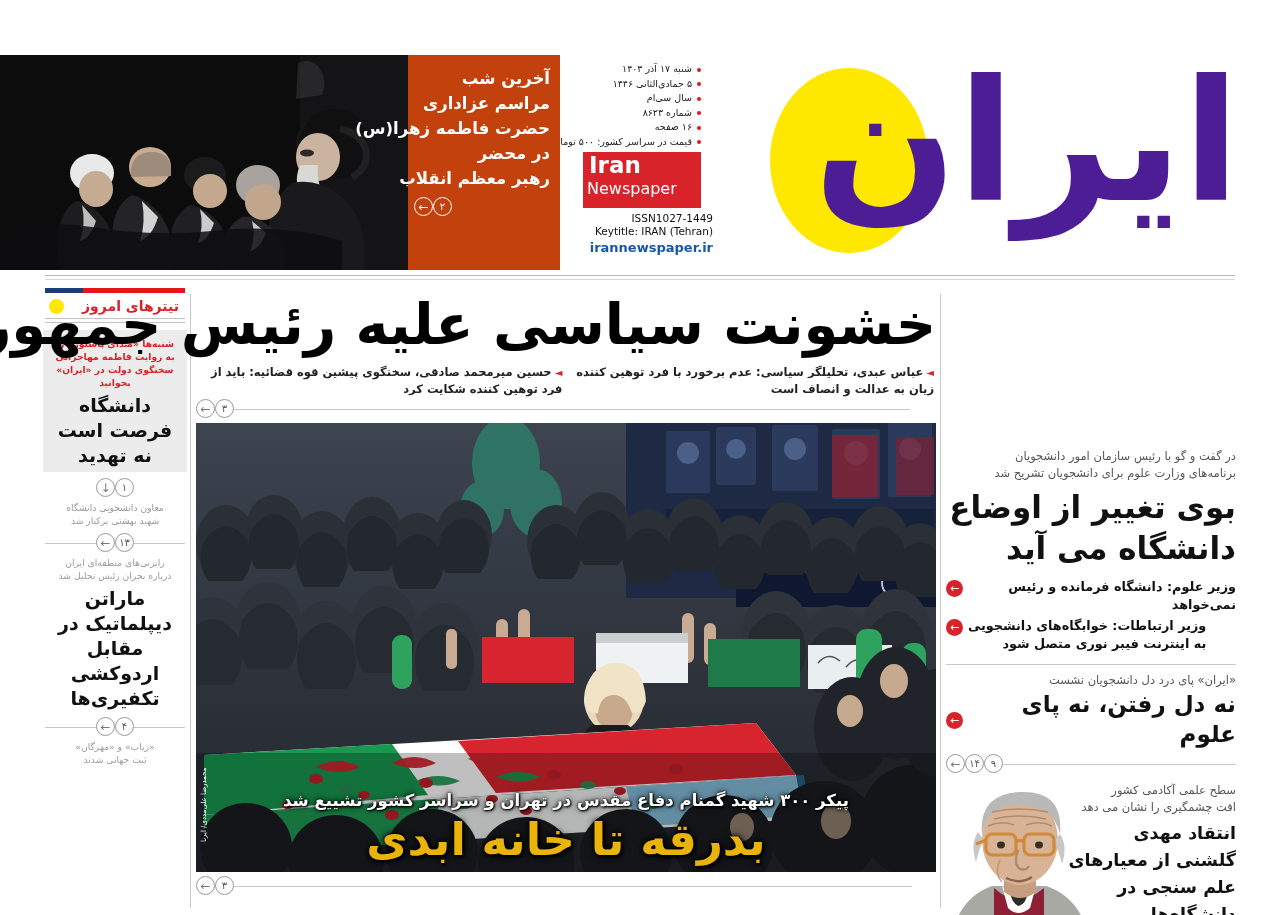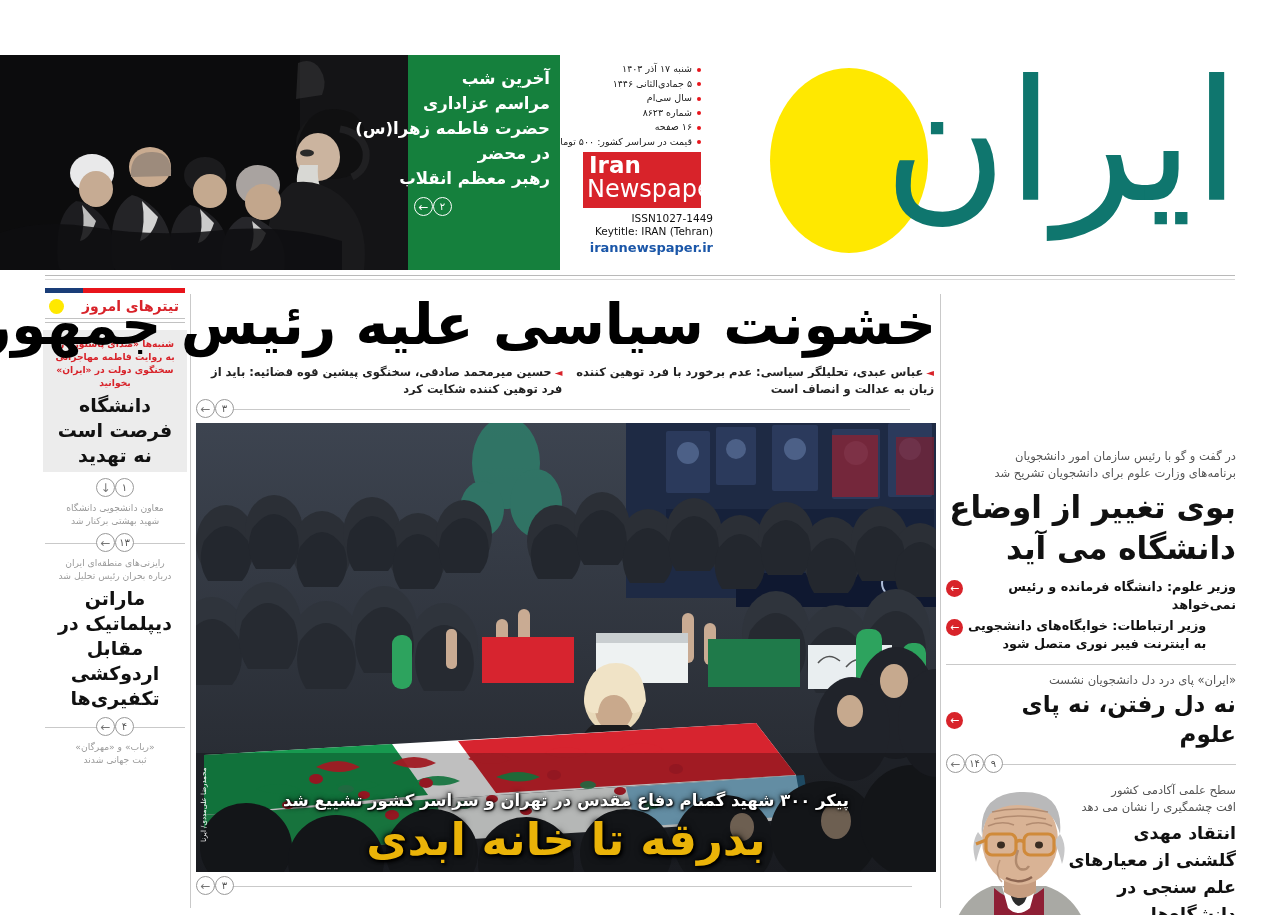--- a/index.html
+++ b/index.html
@@ -9,21 +9,21 @@
     font-family:"DejaVu Sans","Liberation Sans",sans-serif;
     color:#111;direction:rtl;
   }
   .page{position:relative;width:1280px;height:915px;background:#fff;}
 
   
   .masthead{position:absolute;left:0;top:0;width:1280px;height:278px;}
   .logo-zone{position:absolute;right:0;top:0;width:700px;height:270px;}
   .logo-word{
     position:absolute;right:40px;top:58px;
-    font-size:168px;line-height:1;font-weight:400;color:#0f766e;
+    font-size:168px;line-height:1;font-weight:700;color:#4c1d95;
     font-family:"DejaVu Sans","Liberation Sans",sans-serif;
     letter-spacing:-6px;white-space:nowrap;
   }
   .logo-dot{
     position:absolute;right:352px;top:68px;width:158px;height:185px;
     background:#ffe800;border-radius:50%;z-index:0;
   }
   .logo-word{z-index:2;}
 
   .mast-info{position:absolute;left:583px;top:62px;width:118px;text-align:right;}
@@ -35,30 +35,30 @@
   .mast-info li:before{
     content:"";position:absolute;right:0;top:5.5px;width:4px;height:4px;
     border-radius:50%;background:#e8141b;
   }
   .iran-badge{
     position:absolute;left:583px;top:152px;width:118px;height:56px;
     background:#d8232a;color:#fff;box-sizing:border-box;padding:2px 8px 0 0;
     text-align:right;direction:ltr;
   }
   .iran-badge .b1{font-size:23px;font-weight:700;line-height:23px;text-align:left;padding-left:6px;}
-  .iran-badge .b2{font-size:24px;font-weight:400;line-height:24px;text-align:left;padding-left:4px;}
+  .iran-badge .b2{font-size:16px;font-weight:400;line-height:24px;text-align:left;padding-left:4px;}
   .issn{position:absolute;left:583px;top:212px;width:130px;direction:ltr;text-align:right;}
   .issn div{font-size:10.5px;line-height:13px;color:#111;}
   .issn .url{color:#1a56a8;font-weight:700;font-size:13px;line-height:17px;margin-top:1px;}
 
   
   .promo{position:absolute;left:0;top:55px;width:560px;height:215px;background:#000;overflow:hidden;}
   .promo-photo{position:absolute;left:0;top:0;width:410px;height:215px;overflow:hidden;background:#0a0a0a;}
   .promo-text{
-    position:absolute;right:0;top:0;width:152px;height:215px;background:#15803d;
+    position:absolute;right:0;top:0;width:152px;height:215px;background:#c2410c;
     color:#fff;box-sizing:border-box;padding:11px 10px 0 6px;text-align:right;
   }
   .promo-text .ln{font-size:16.5px;font-weight:700;line-height:25px;white-space:nowrap;}
   .promo-pg{margin-top:6px;display:flex;flex-direction:row-reverse;align-items:center;gap:0;}
   .circ{
     width:19px;height:19px;border-radius:50%;border:1.4px solid #fff;color:#fff;
     font-size:10px;display:flex;align-items:center;justify-content:center;
     box-sizing:border-box;background:transparent;
   }
   .circ.arrow{font-size:12px;}

